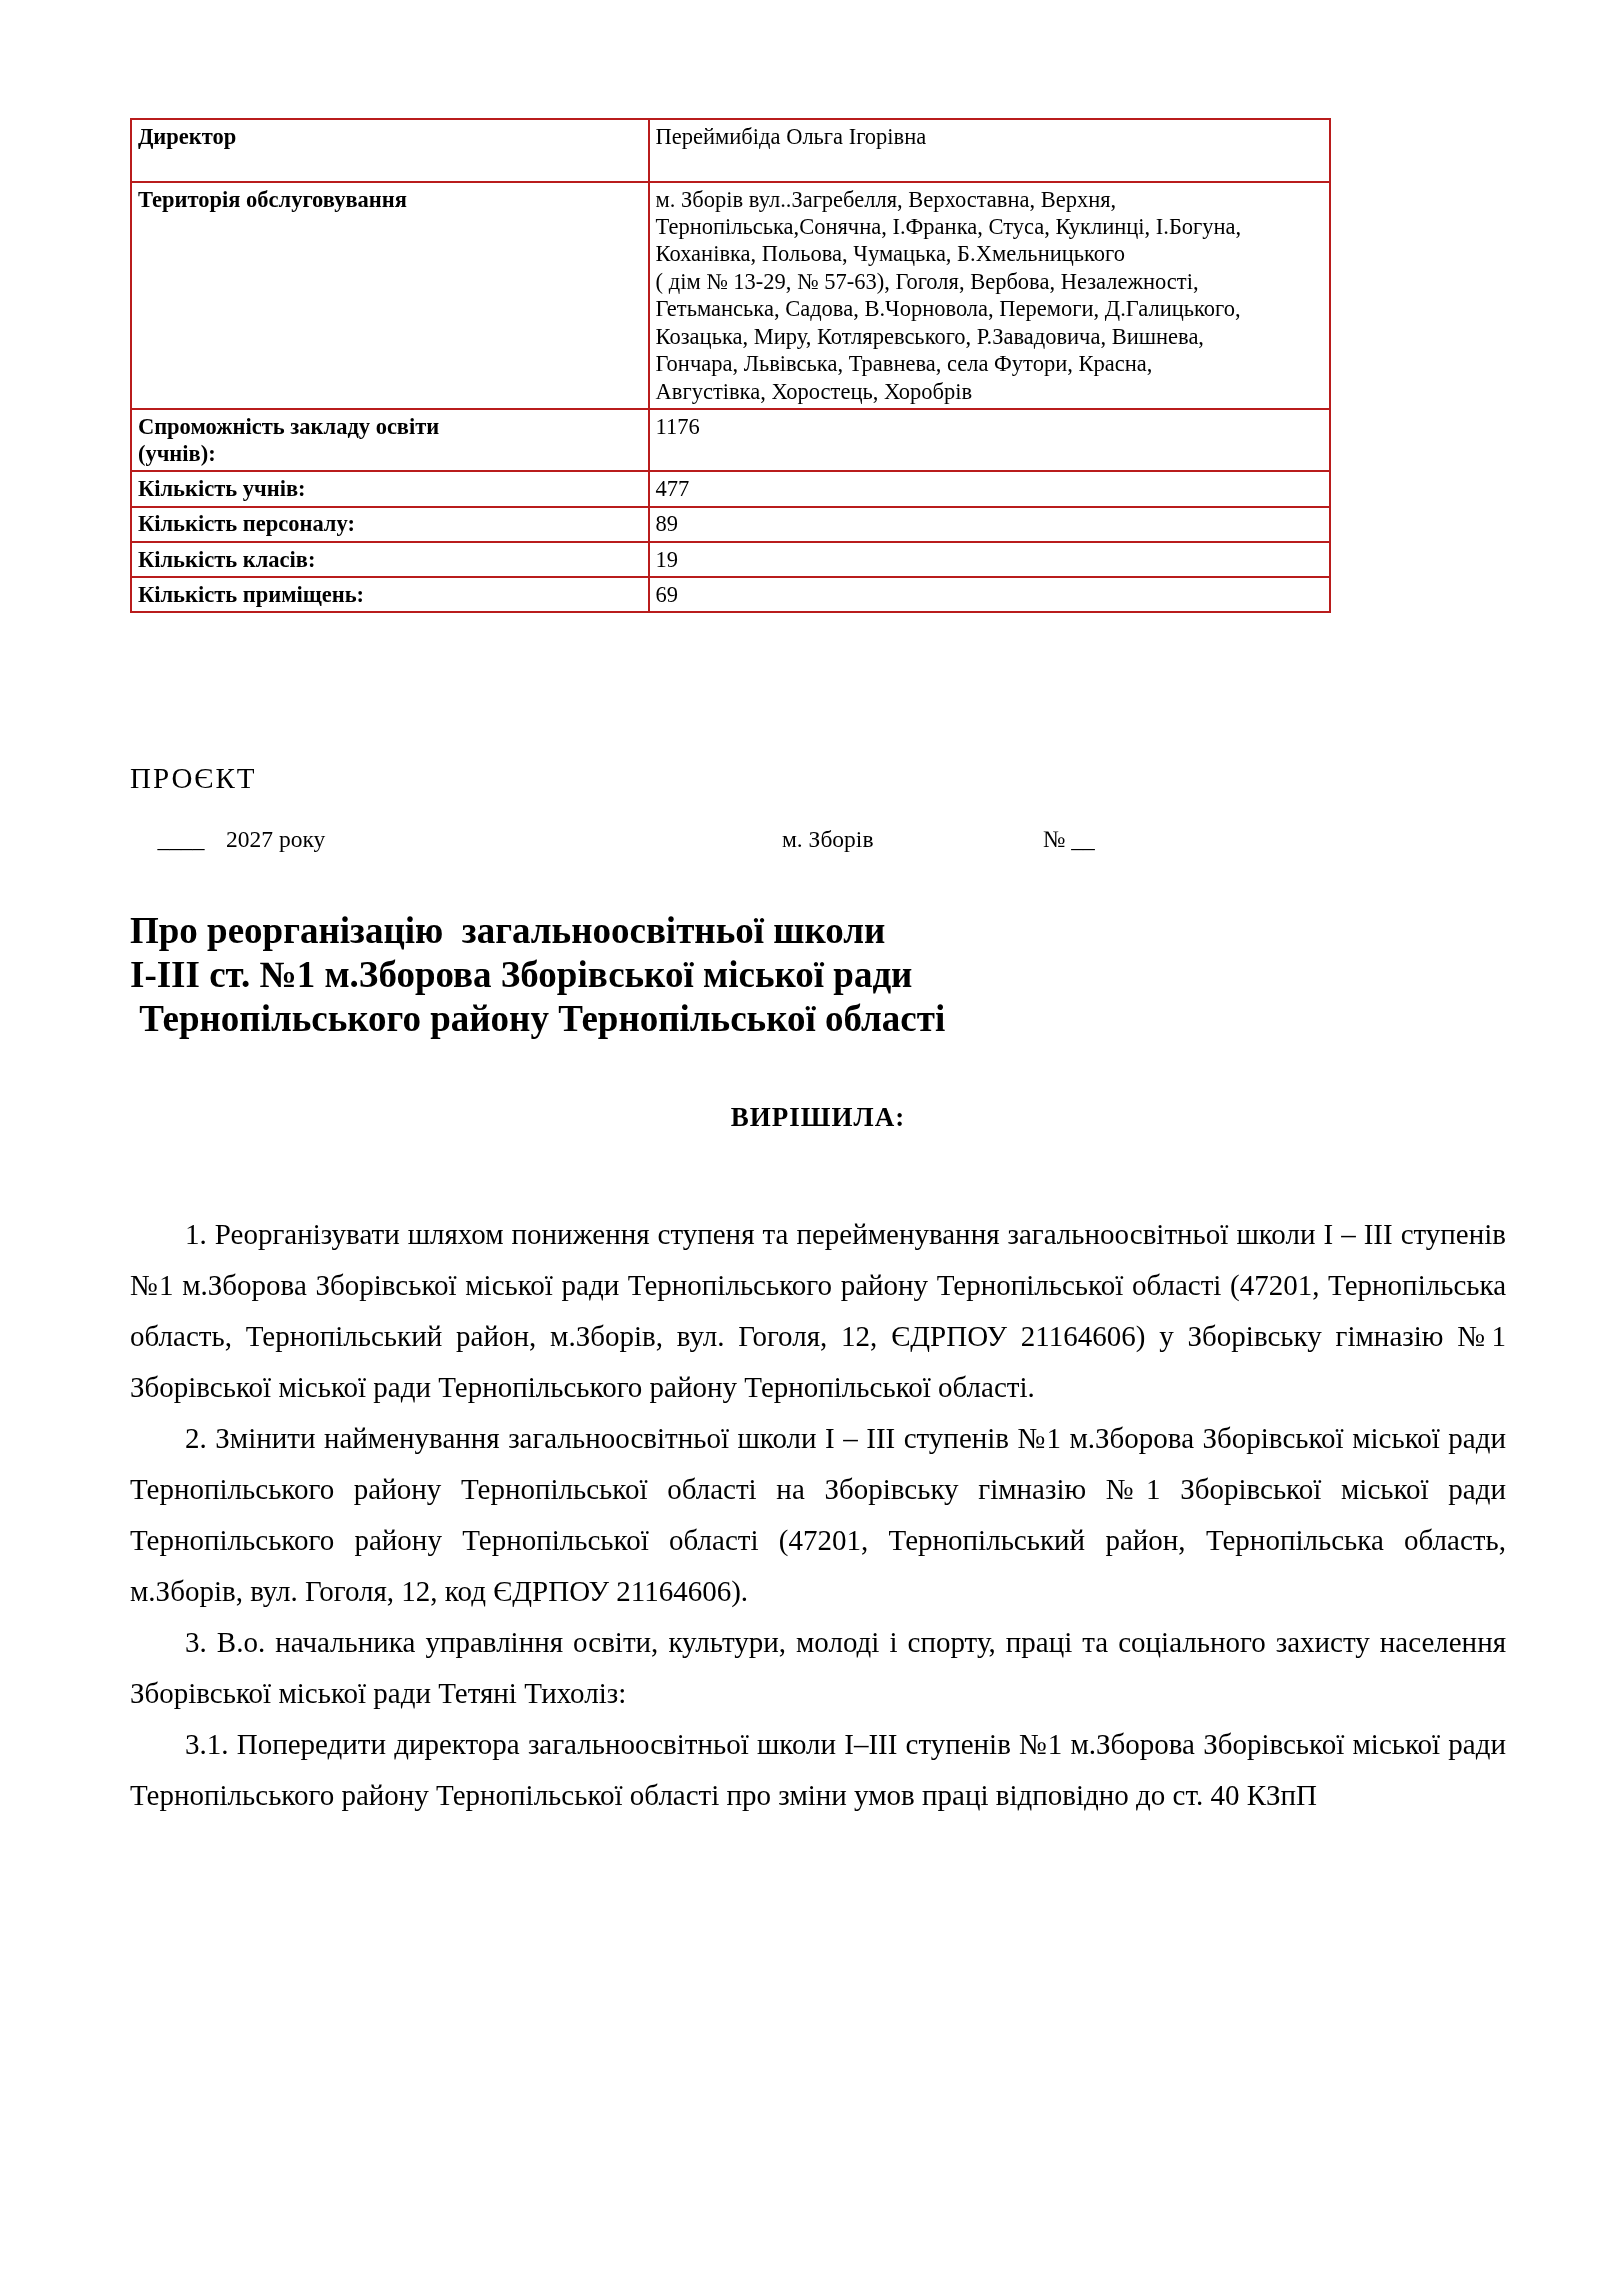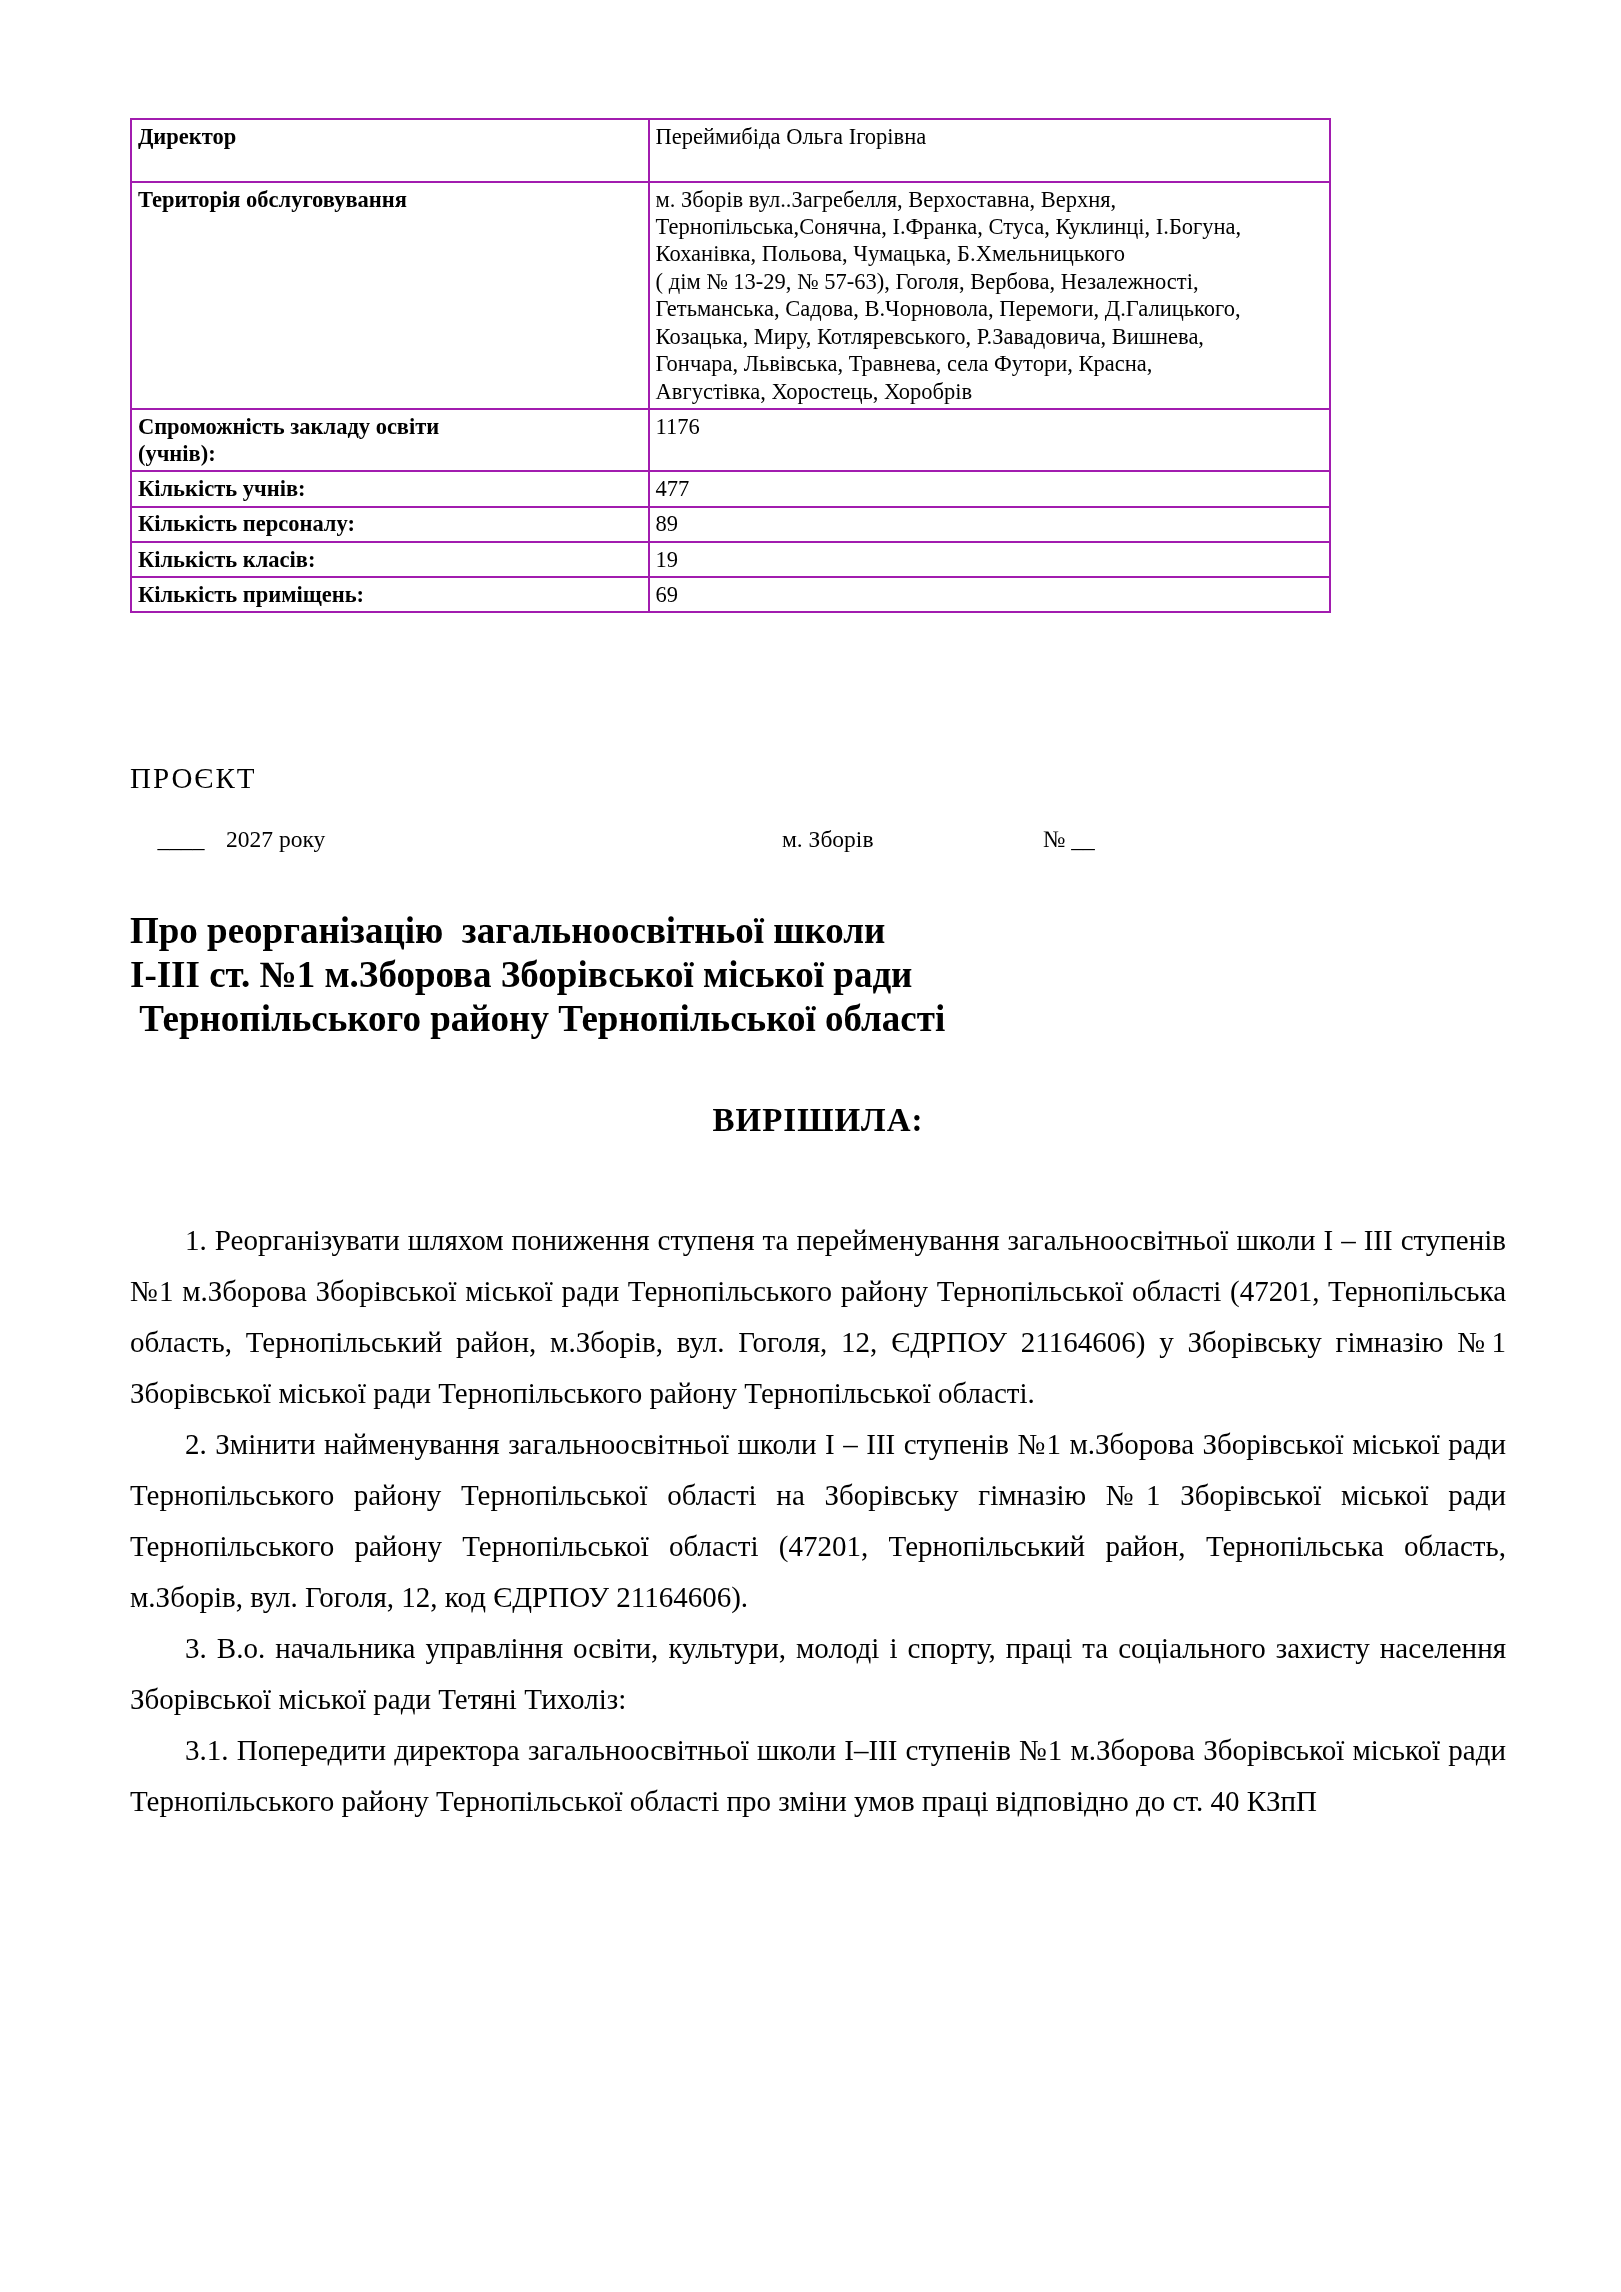--- a/index.html
+++ b/index.html
@@ -19,21 +19,21 @@
     width: 1376px;
   }
   
   table.info-table {
     border-collapse: collapse;
     margin-top: 118px;
     width: 1195px;
     table-layout: fixed;
   }
   table.info-table td {
-    border: 2px solid #a21caf;
+    border: 2px solid #b91c1c;
     vertical-align: top;
     padding: 2.9px 7.8px 2.9px 5.9px;
     font-size: 22.5px;
     line-height: 27.4px;
     white-space: pre-wrap;
     overflow: hidden;
   }
   table.info-table td.lbl { width: 502px; font-weight: bold; }
   table.info-table td.val { width: 666px; margin-top: 32px; }
   tr.row-tall td { height: 55px; }
@@ -69,21 +69,21 @@
     font-weight: bold;
     font-size: 37px;
     line-height: 44px;
     white-space: pre-wrap;
   }
   
   .resolved {
     margin-top: 61px;
     text-align: center;
     font-weight: bold;
-    font-size: 33px;
+    font-size: 27px;
     letter-spacing: 1px;
   }
   
   .body-text { margin-top: 76px; }
   .body-text p {
     margin: 0;
     text-align: justify;
     text-indent: 55px;
     font-size: 29px;
     line-height: 51px;

